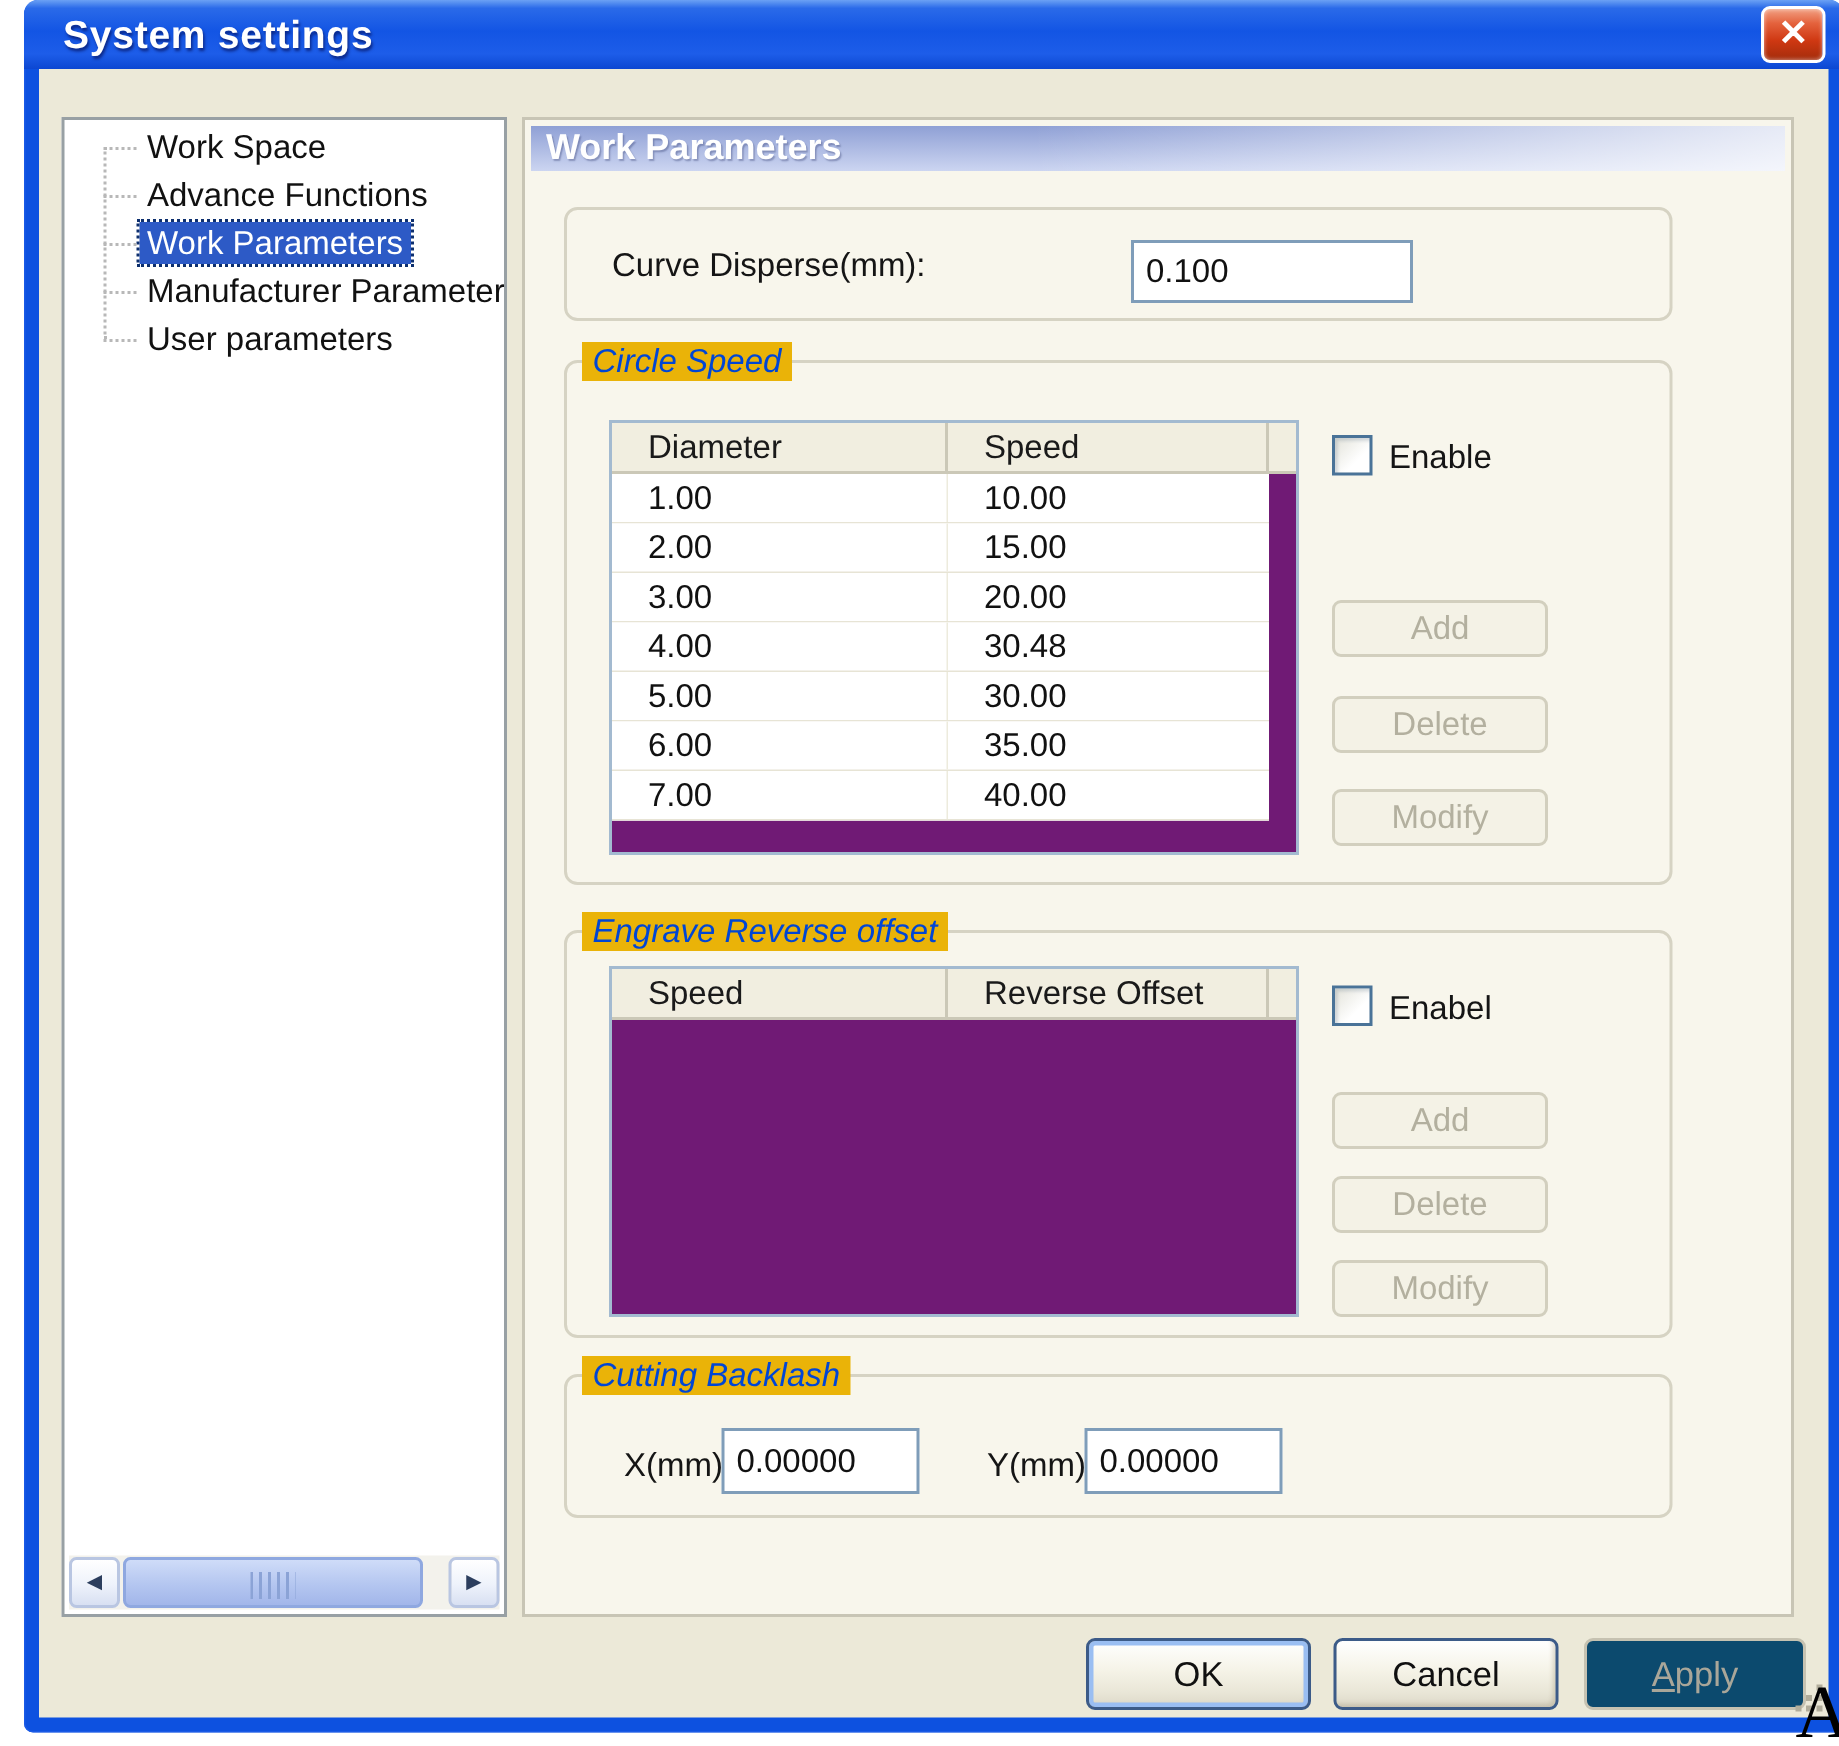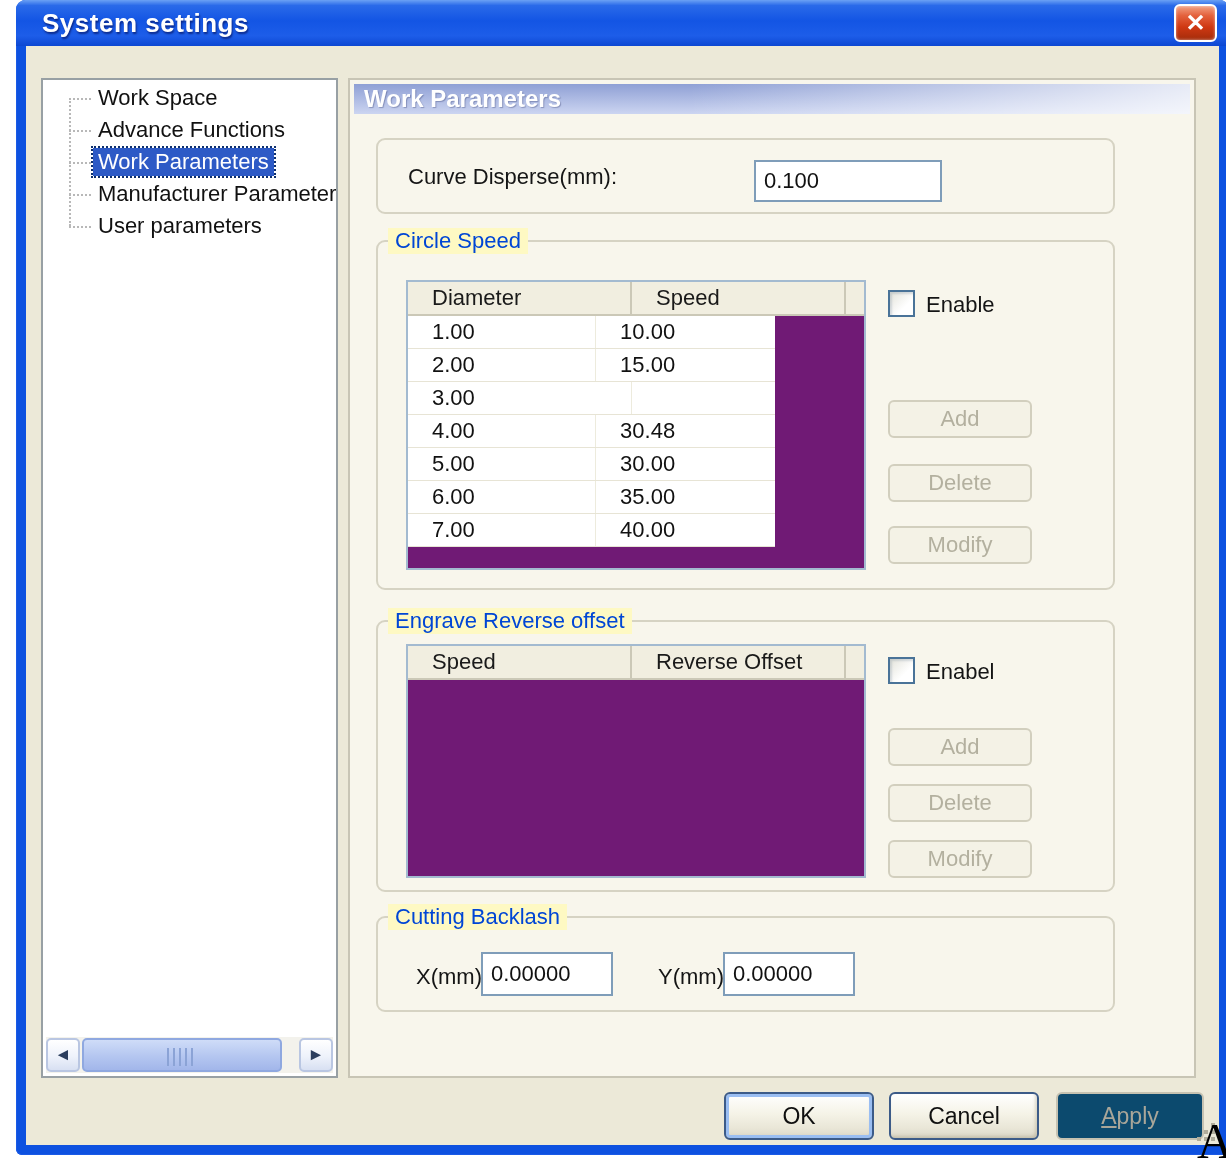--- a/index.html
+++ b/index.html
@@ -53,33 +53,33 @@
   .main-panel { position:absolute; left:322px; top:32px; width:848px; height:1000px;
     background:#f8f6ec; border:2px solid #c8c5b5; }
   .panel-header { position:absolute; left:4px; right:4px; top:4px; height:30px;
     background:linear-gradient(180deg,#8fa0d5 0%,#ccd5f1 100%); }
   .panel-header::after { content:""; position:absolute; inset:0;
     background:linear-gradient(90deg, rgba(255,255,255,0) 40%, rgba(255,255,255,.78) 100%); }
   .panel-header span { position:relative; z-index:1; display:block; padding-left:10px; line-height:30px;
     color:#fff; font-size:24px; font-weight:bold; text-shadow:1px 1px 1px rgba(60,70,120,.4); }
 
   .groupbox { position:absolute; border:2px solid #d6d3c3; border-radius:9px; }
-  .gcaption { position:absolute; padding:0 7px; background:#fef9c3; color:#0046d5; font-size:22px; z-index:2; }
+  .gcaption { position:absolute; padding:0 7px; background:#eab308; color:#0046d5; font-size:22px; z-index:2;font-style:italic; }
 
   .field-label { position:absolute; font-size:22px; color:#151515; white-space:nowrap; }
   .xinput { position:absolute; border:2px solid #7f9db9; background:#fff; font-size:22px;
     font-family:"Liberation Sans", sans-serif; padding:0 8px; color:#111; }
 
   
   .xtable { position:absolute; border:2px solid #a3bad0; background:#701a75; overflow:hidden; }
   .thead { display:flex; height:34px; border-bottom:2px solid #cbc8b7; background:#f1eee0; }
   .th { font-size:22px; color:#1a1a1a; line-height:32px; padding-left:24px; border-right:2px solid #cbc8b7; }
   .th.c1 { width:224px; }
   .th.c2 { width:214px; }
-  .tbody { background:#fff; width:367px; }
+  .tbody { background:#fff; width:438px; }
   .tr { display:flex; height:33px; border-bottom:1px solid #e7e4d5; background:#fff; }
   .td { font-size:22px; color:#111; line-height:32px; padding-left:24px; }
   .td.c1 { width:224px; border-right:1px solid #edebdd; }
   .td.c2 { width:213px; }
 
   .xcheckbox { position:absolute; width:27px; height:27px; border:2px solid #4a7398;
     background:linear-gradient(135deg,#e3e3da 0%,#ffffff 65%);
     box-shadow: inset 2px 2px 2px rgba(110,130,150,.25); }
   .check-label { position:absolute; font-size:22px; color:#151515; }
 
@@ -173,20 +173,21 @@
             <div class="tr">
               <div class="td c1">1.00</div>
               <div class="td c2">10.00</div>
             </div>
             <div class="tr">
               <div class="td c1">2.00</div>
               <div class="td c2">15.00</div>
             </div>
             <div class="tr">
               <div class="td c1">3.00</div>
+              <div class="td c2">20.00</div>
             </div>
             <div class="tr">
               <div class="td c1">4.00</div>
               <div class="td c2">30.48</div>
             </div>
             <div class="tr">
               <div class="td c1">5.00</div>
               <div class="td c2">30.00</div>
             </div>
             <div class="tr">

